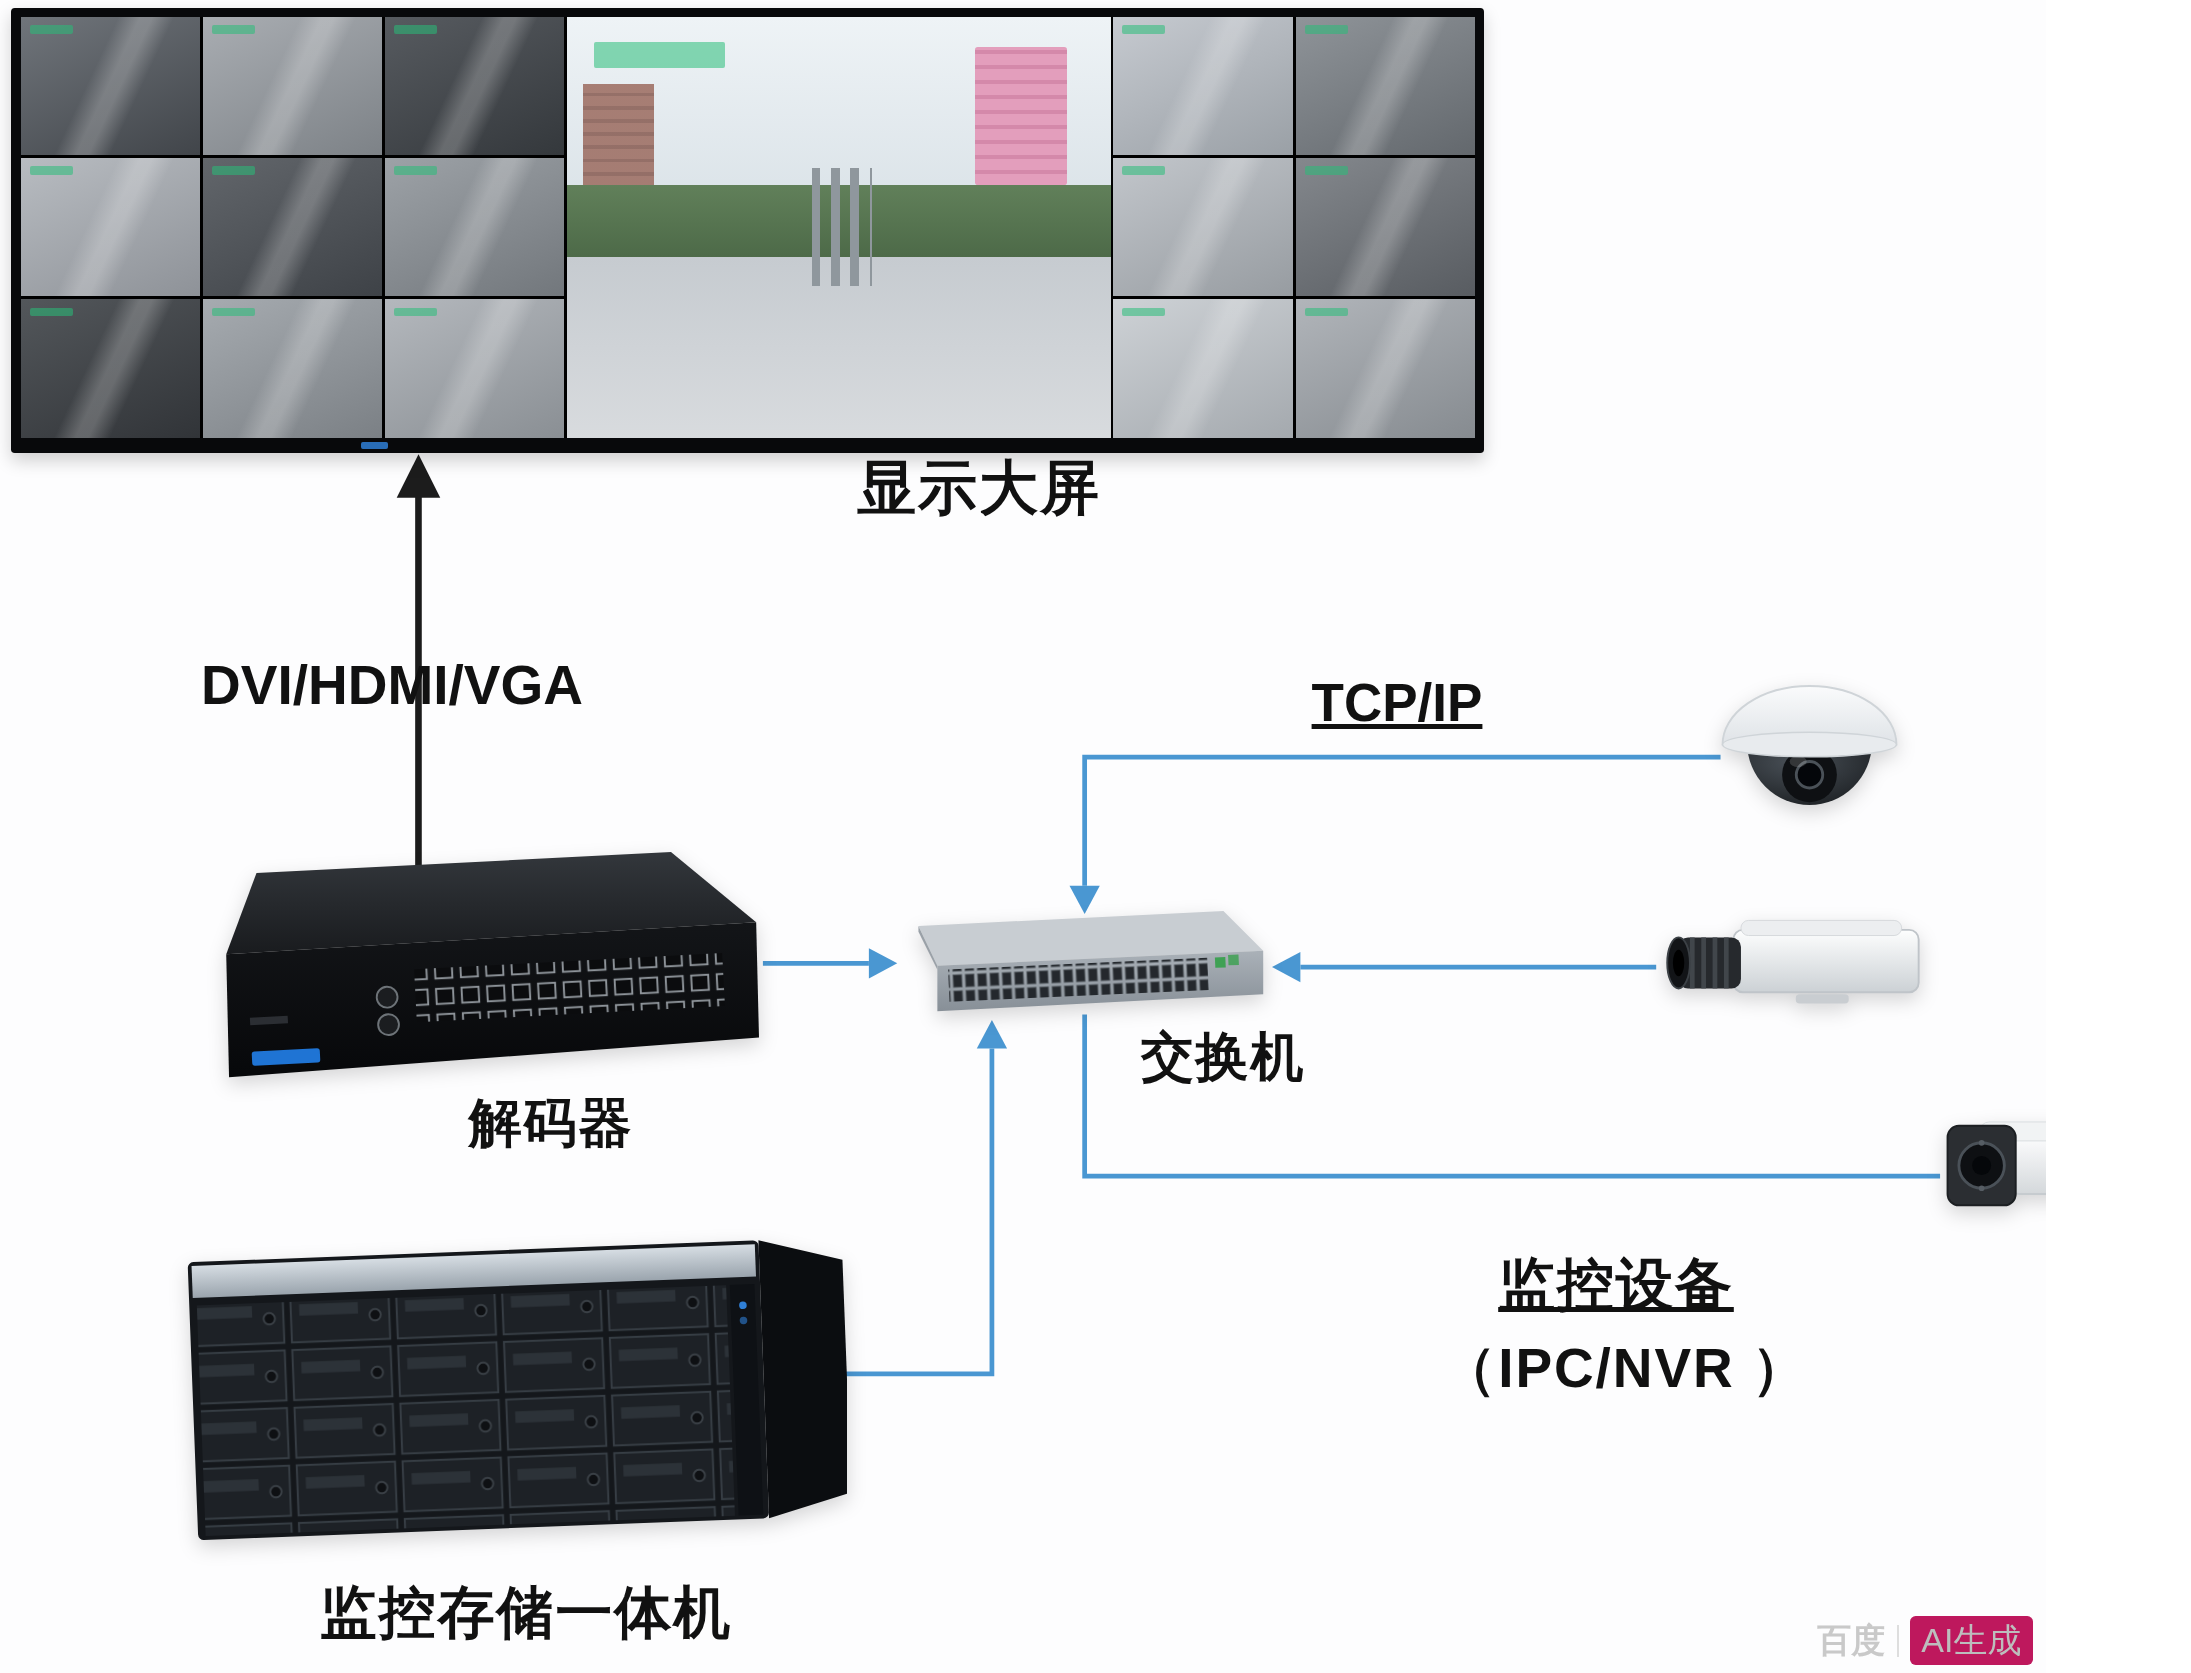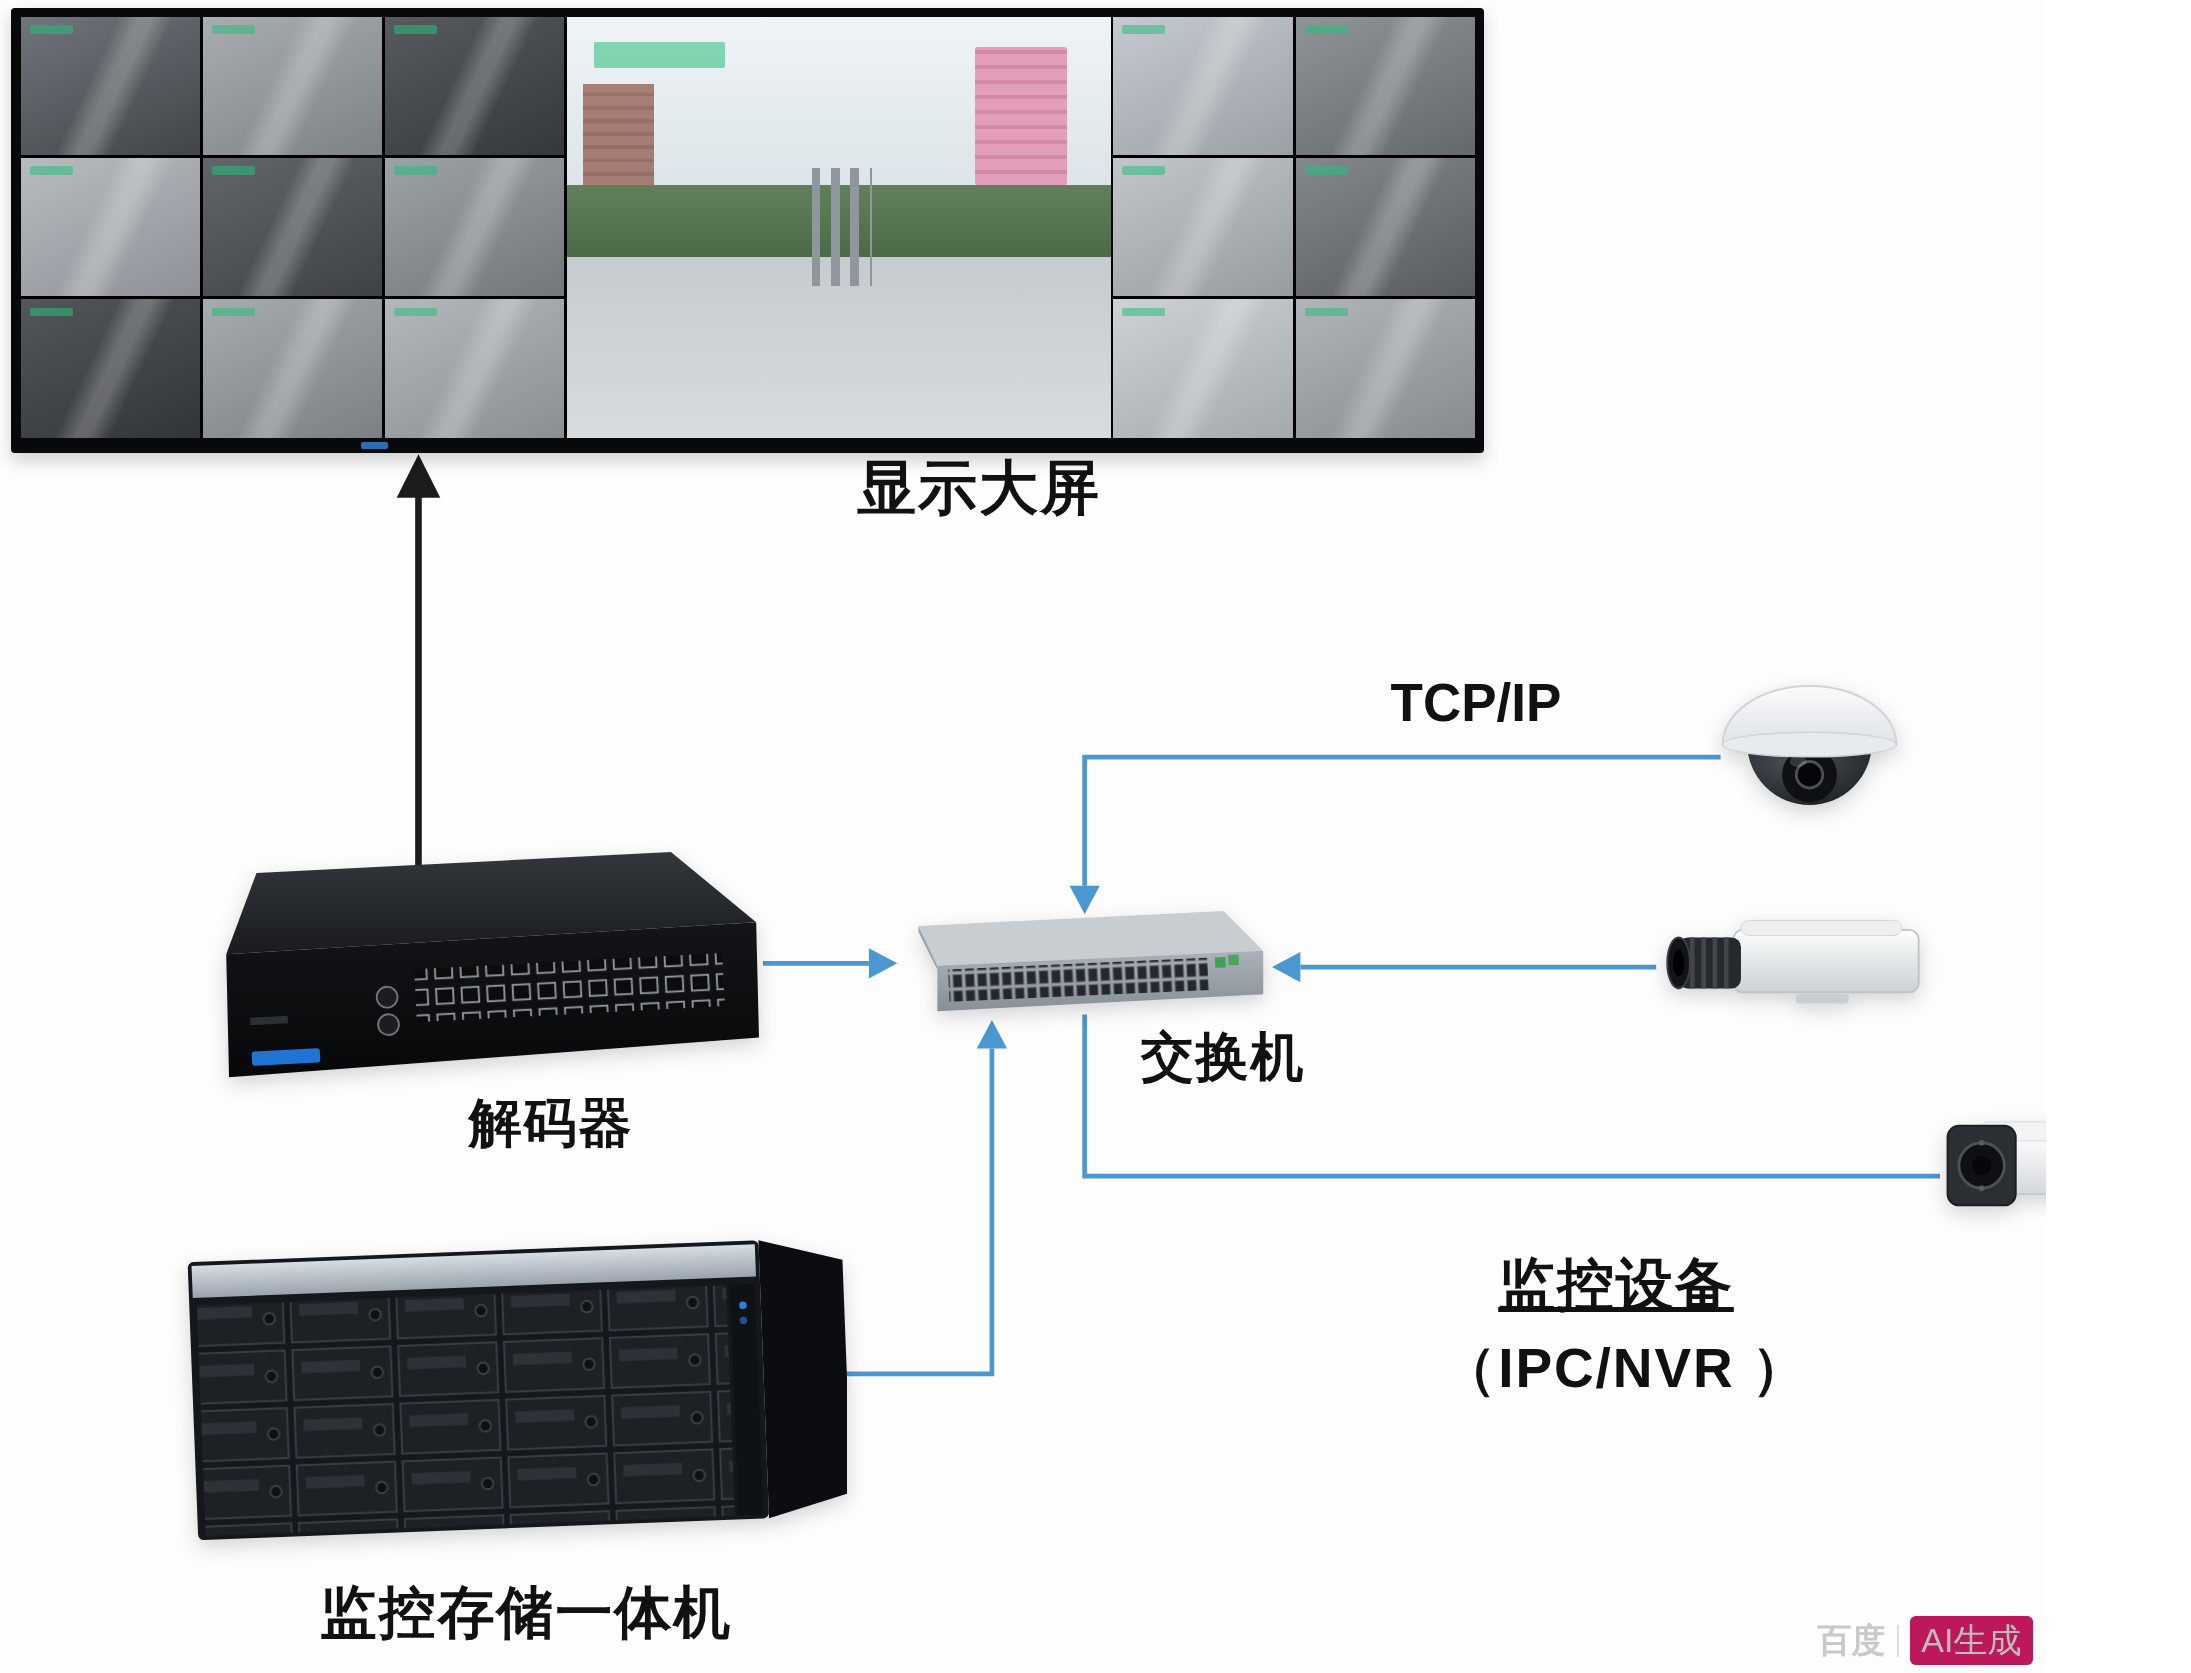--- a/index.html
+++ b/index.html
@@ -50,21 +50,21 @@
 
   
   .label{position:absolute;z-index:3;font-weight:700;color:var(--label-text,#111);white-space:nowrap;
     letter-spacing:1.9px;}
   .centered{transform:translateX(-50%);}
   .lbl-wall{left:979px;top:449px;font-size:59px;}
   .lbl-dvi{left:201px;top:653px;font-size:55px;letter-spacing:0;}
   .lbl-decoder{left:551px;top:1088px;font-size:53px;}
   .lbl-switch{left:1223px;top:1022px;font-size:53px;font-family:Liberation Serif, serif;}
   .lbl-storage{left:526px;top:1575px;font-size:57px;}
-  .lbl-tcpip{left:1476px;top:672px;font-size:53px;letter-spacing:0;}
+  .lbl-tcpip{left:1397px;top:672px;font-size:53px;letter-spacing:0;text-decoration:underline;}
   .lbl-cam1{left:1616px;top:1247px;font-size:57px;text-decoration:underline;}
   .lbl-cam2{left:1616px;top:1332px;font-size:55px;margin-left:9px;}
 
   
   .watermark{position:absolute;right:13.2px;bottom:7.6px;z-index:3;display:flex;align-items:center;gap:11.4px;
     font-size:34px;color:#c9c9c9;font-weight:700;}
   .watermark .divider{width:1.9px;height:32px;background:#dedede;}
   .watermark .chip{background:#be185d;color:#bdbdbd;font-weight:400;padding:1.9px 11.4px;border-radius:5.7px;}
 </style>
 </head>
@@ -250,20 +250,21 @@
       <rect x="44" y="20" width="150" height="20" rx="10" fill="#f1f3f4" stroke="#d8dcdf" stroke-width="1"></rect>
       <rect x="10" y="24" width="72" height="84" rx="12" fill="#2b2e32" stroke="#1c1f22" stroke-width="2"></rect>
       <circle cx="46" cy="66" r="24" fill="#0e1013" stroke="#4a5158" stroke-width="3"></circle>
       <circle cx="46" cy="66" r="10" fill="#05070a"></circle>
       <circle cx="46" cy="42" r="3" fill="#565d64"></circle>
       <circle cx="46" cy="90" r="3" fill="#565d64"></circle>
     </svg>
   </div>
 
   <div class="label centered lbl-wall">显示大屏</div>
+  <div class="label lbl-dvi">DVI/HDMI/VGA</div>
   <div class="label centered lbl-decoder">解码器</div>
   <div class="label centered lbl-switch">交换机</div>
   <div class="label centered lbl-storage">监控存储一体机</div>
   <div class="label centered lbl-tcpip">TCP/IP</div>
   <div class="label centered lbl-cam1">监控设备</div>
   <div class="label centered lbl-cam2">（IPC/NVR ）</div>
 
   <div class="watermark">
     <span>百度</span>
     <span class="divider"></span>

